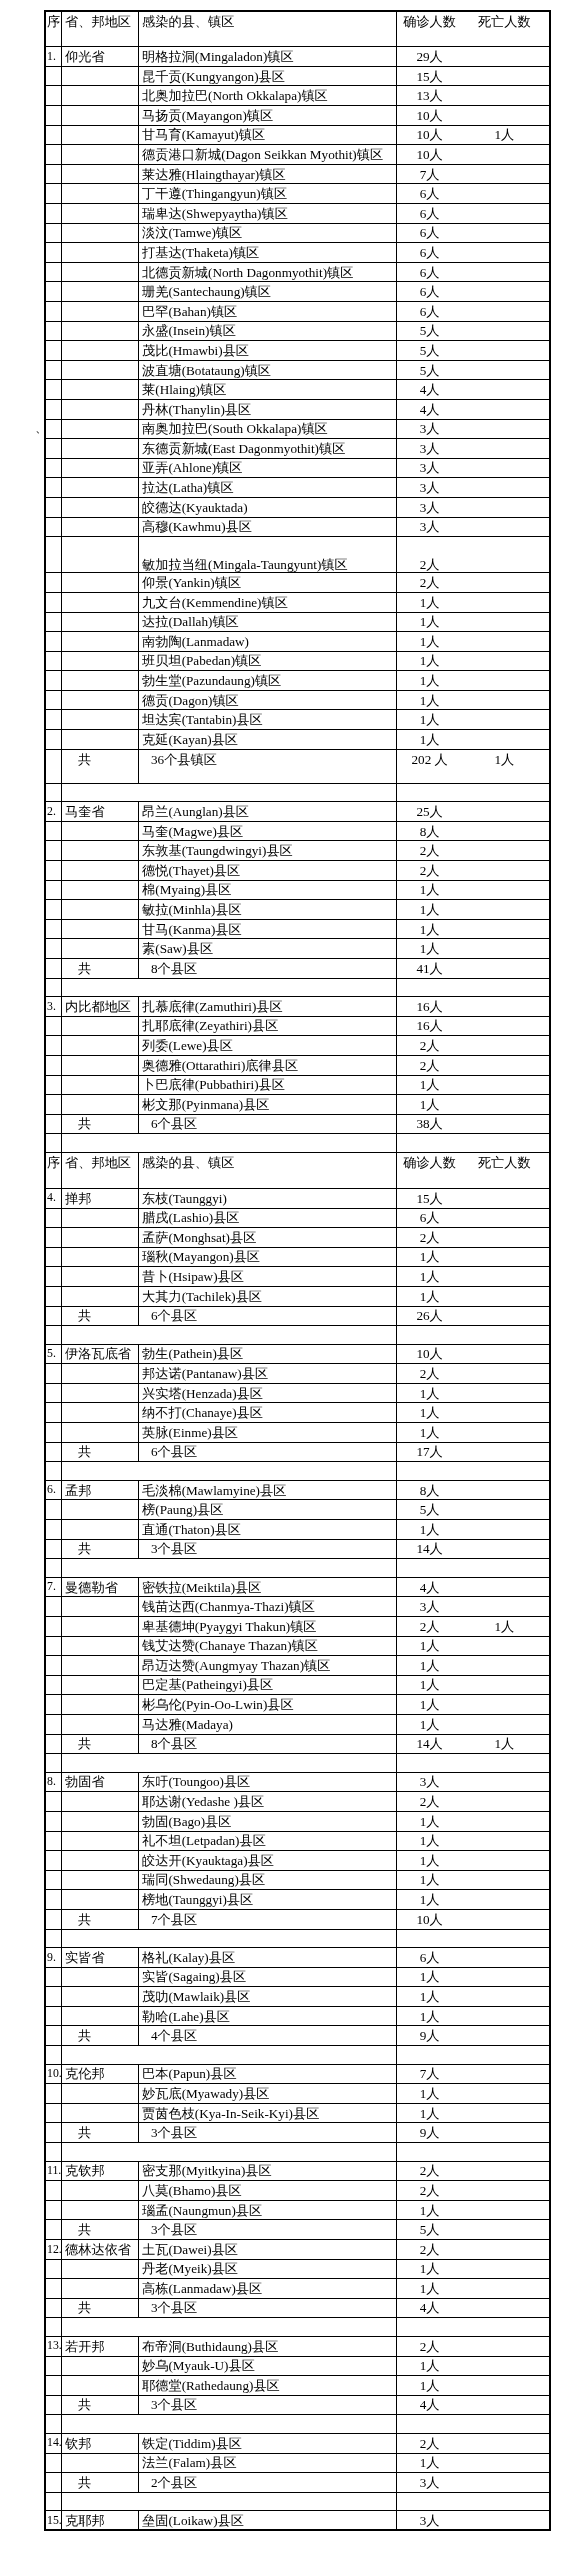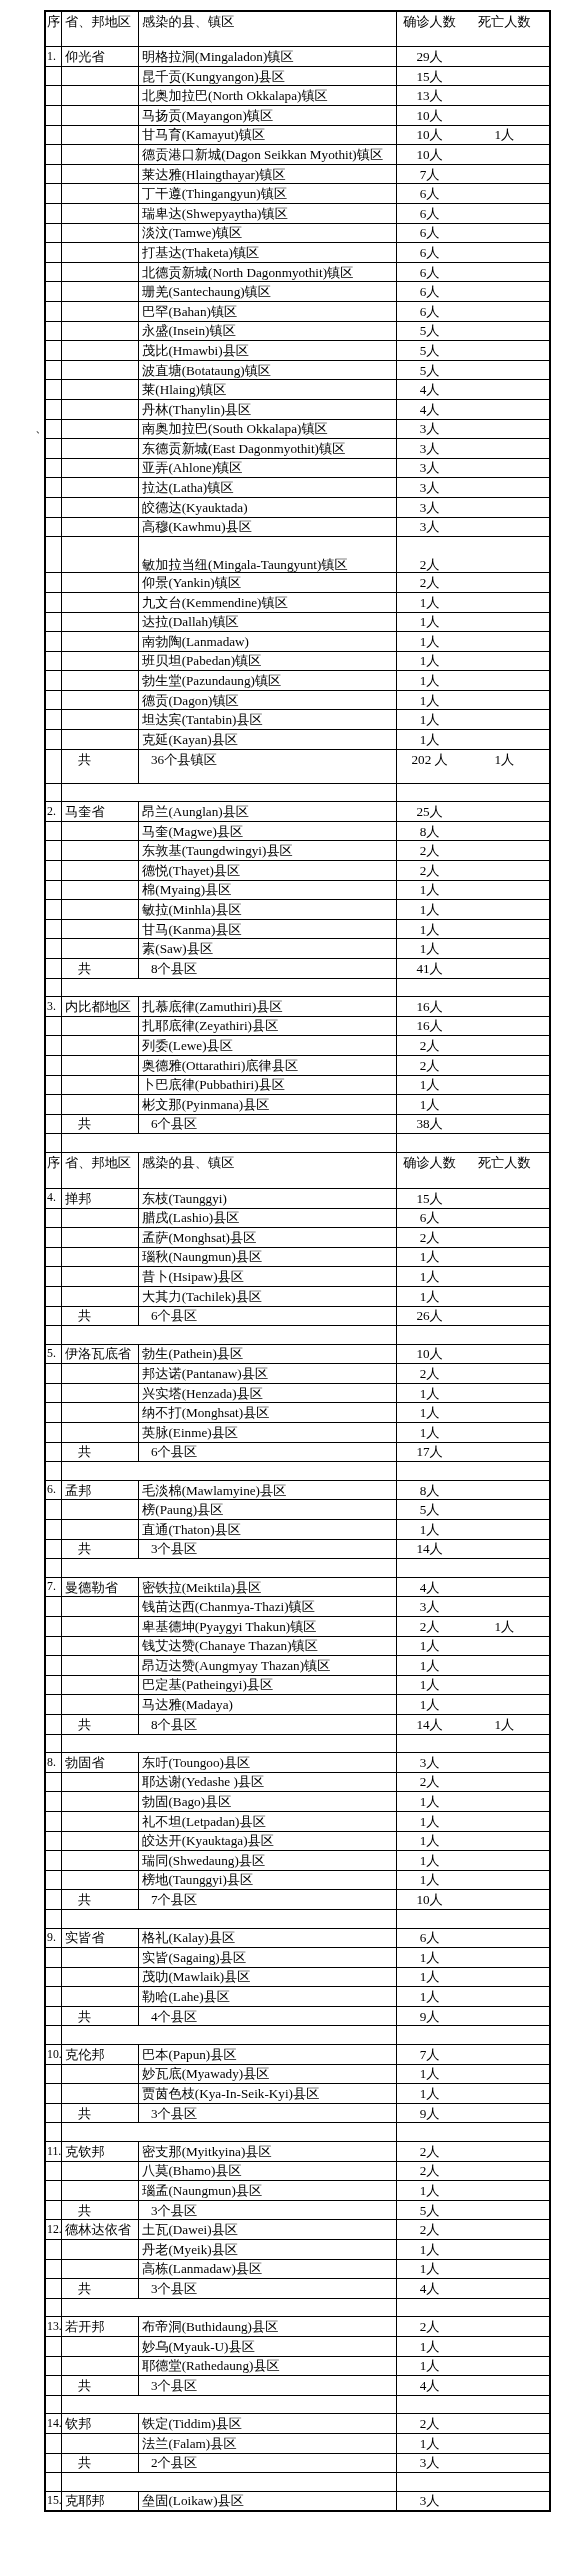--- a/index.html
+++ b/index.html
@@ -389,21 +389,21 @@
   </tr>
         <tr>
     <td class="seq"></td>
     <td class="region"></td>
     <td class="area">孟萨(Monghsat)县区</td>
     <td class="nums"><span class="conf">2人</span><span class="dead"></span></td>
   </tr>
         <tr>
     <td class="seq"></td>
     <td class="region"></td>
-    <td class="area">瑙秋(Naungmun)县区</td>
+    <td class="area">瑙秋(Mayangon)县区</td>
     <td class="nums"><span class="conf">1人</span><span class="dead"></span></td>
   </tr>
         <tr>
     <td class="seq"></td>
     <td class="region"></td>
     <td class="area">昔卜(Hsipaw)县区</td>
     <td class="nums"><span class="conf">1人</span><span class="dead"></span></td>
   </tr>
         <tr>
     <td class="seq"></td>
@@ -436,21 +436,21 @@
   </tr>
         <tr>
     <td class="seq"></td>
     <td class="region"></td>
     <td class="area">兴实塔(Henzada)县区</td>
     <td class="nums"><span class="conf">1人</span><span class="dead"></span></td>
   </tr>
         <tr>
     <td class="seq"></td>
     <td class="region"></td>
-    <td class="area">纳不打(Monghsat)县区</td>
+    <td class="area">纳不打(Chanaye)县区</td>
     <td class="nums"><span class="conf">1人</span><span class="dead"></span></td>
   </tr>
         <tr>
     <td class="seq"></td>
     <td class="region"></td>
     <td class="area">英脉(Einme)县区</td>
     <td class="nums"><span class="conf">1人</span><span class="dead"></span></td>
   </tr>
         <tr class="total-row">
     <td class="seq"></td>
@@ -519,20 +519,26 @@
         <tr>
     <td class="seq"></td>
     <td class="region"></td>
     <td class="area">昂迈达赞(Aungmyay Thazan)镇区</td>
     <td class="nums"><span class="conf">1人</span><span class="dead"></span></td>
   </tr>
         <tr>
     <td class="seq"></td>
     <td class="region"></td>
     <td class="area">巴定基(Patheingyi)县区</td>
+    <td class="nums"><span class="conf">1人</span><span class="dead"></span></td>
+  </tr>
+        <tr>
+    <td class="seq"></td>
+    <td class="region"></td>
+    <td class="area">彬乌伦(Pyin-Oo-Lwin)县区</td>
     <td class="nums"><span class="conf">1人</span><span class="dead"></span></td>
   </tr>
         <tr>
     <td class="seq"></td>
     <td class="region"></td>
     <td class="area">马达雅(Madaya)</td>
     <td class="nums"><span class="conf">1人</span><span class="dead"></span></td>
   </tr>
         <tr class="total-row">
     <td class="seq"></td>

